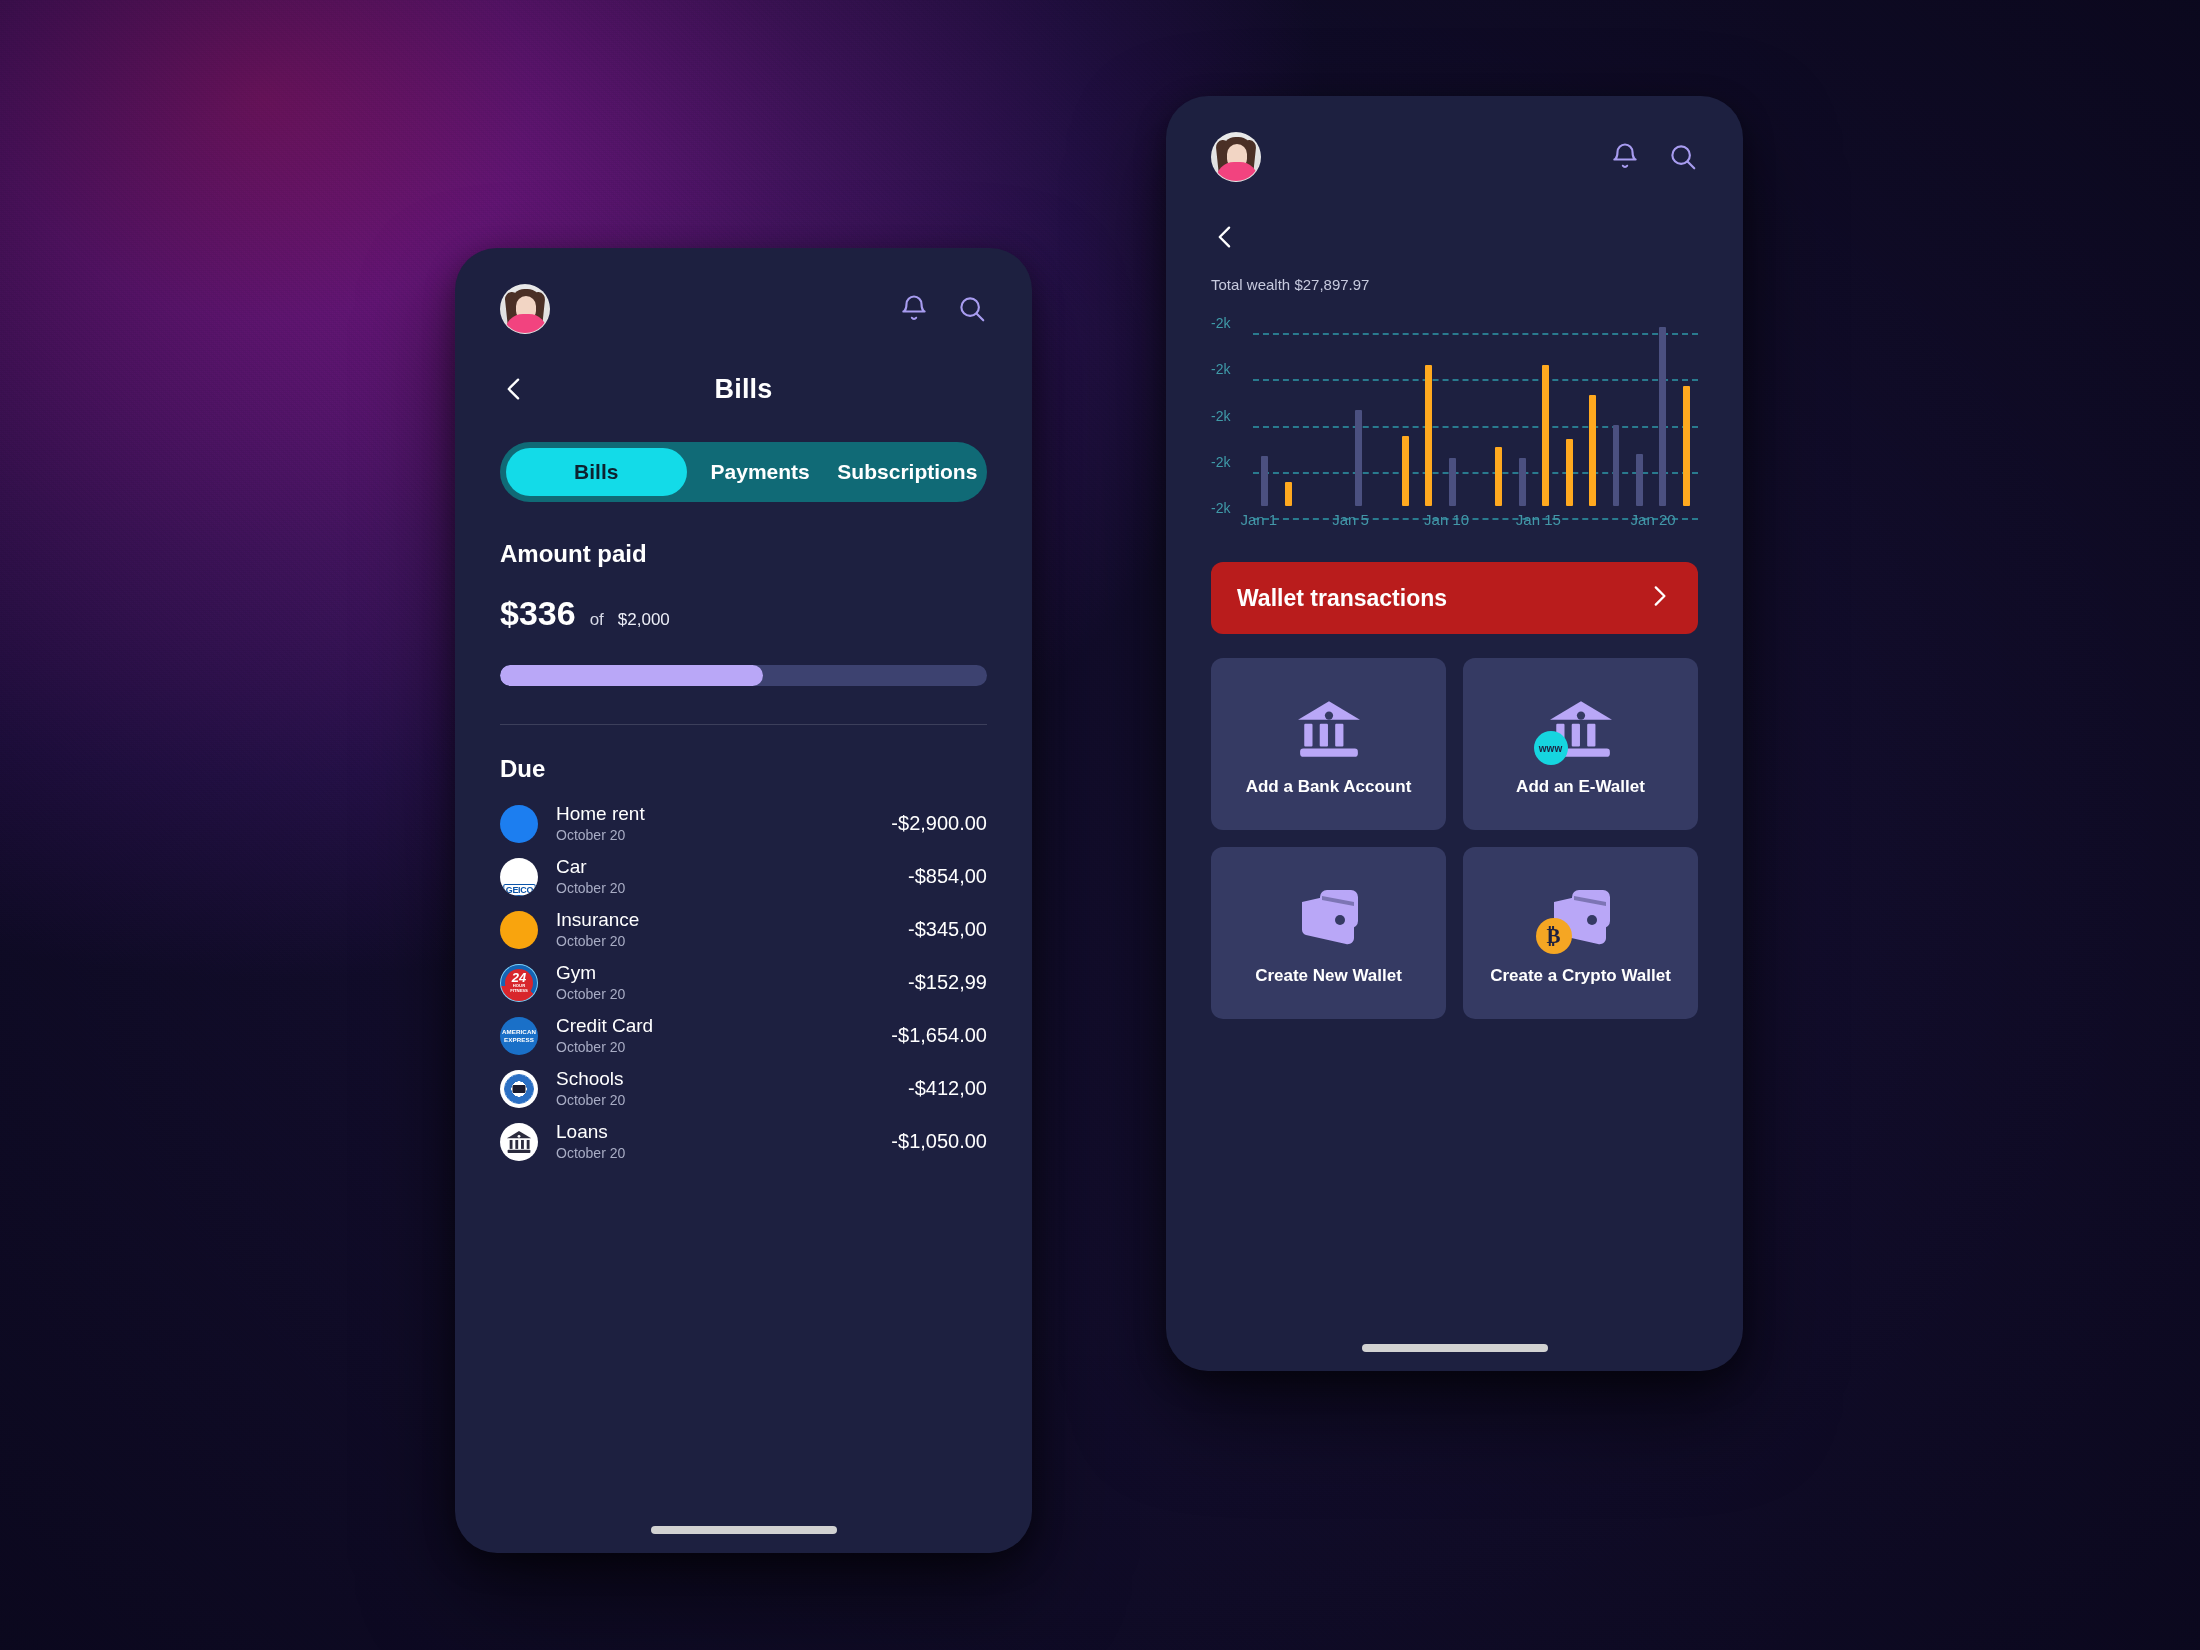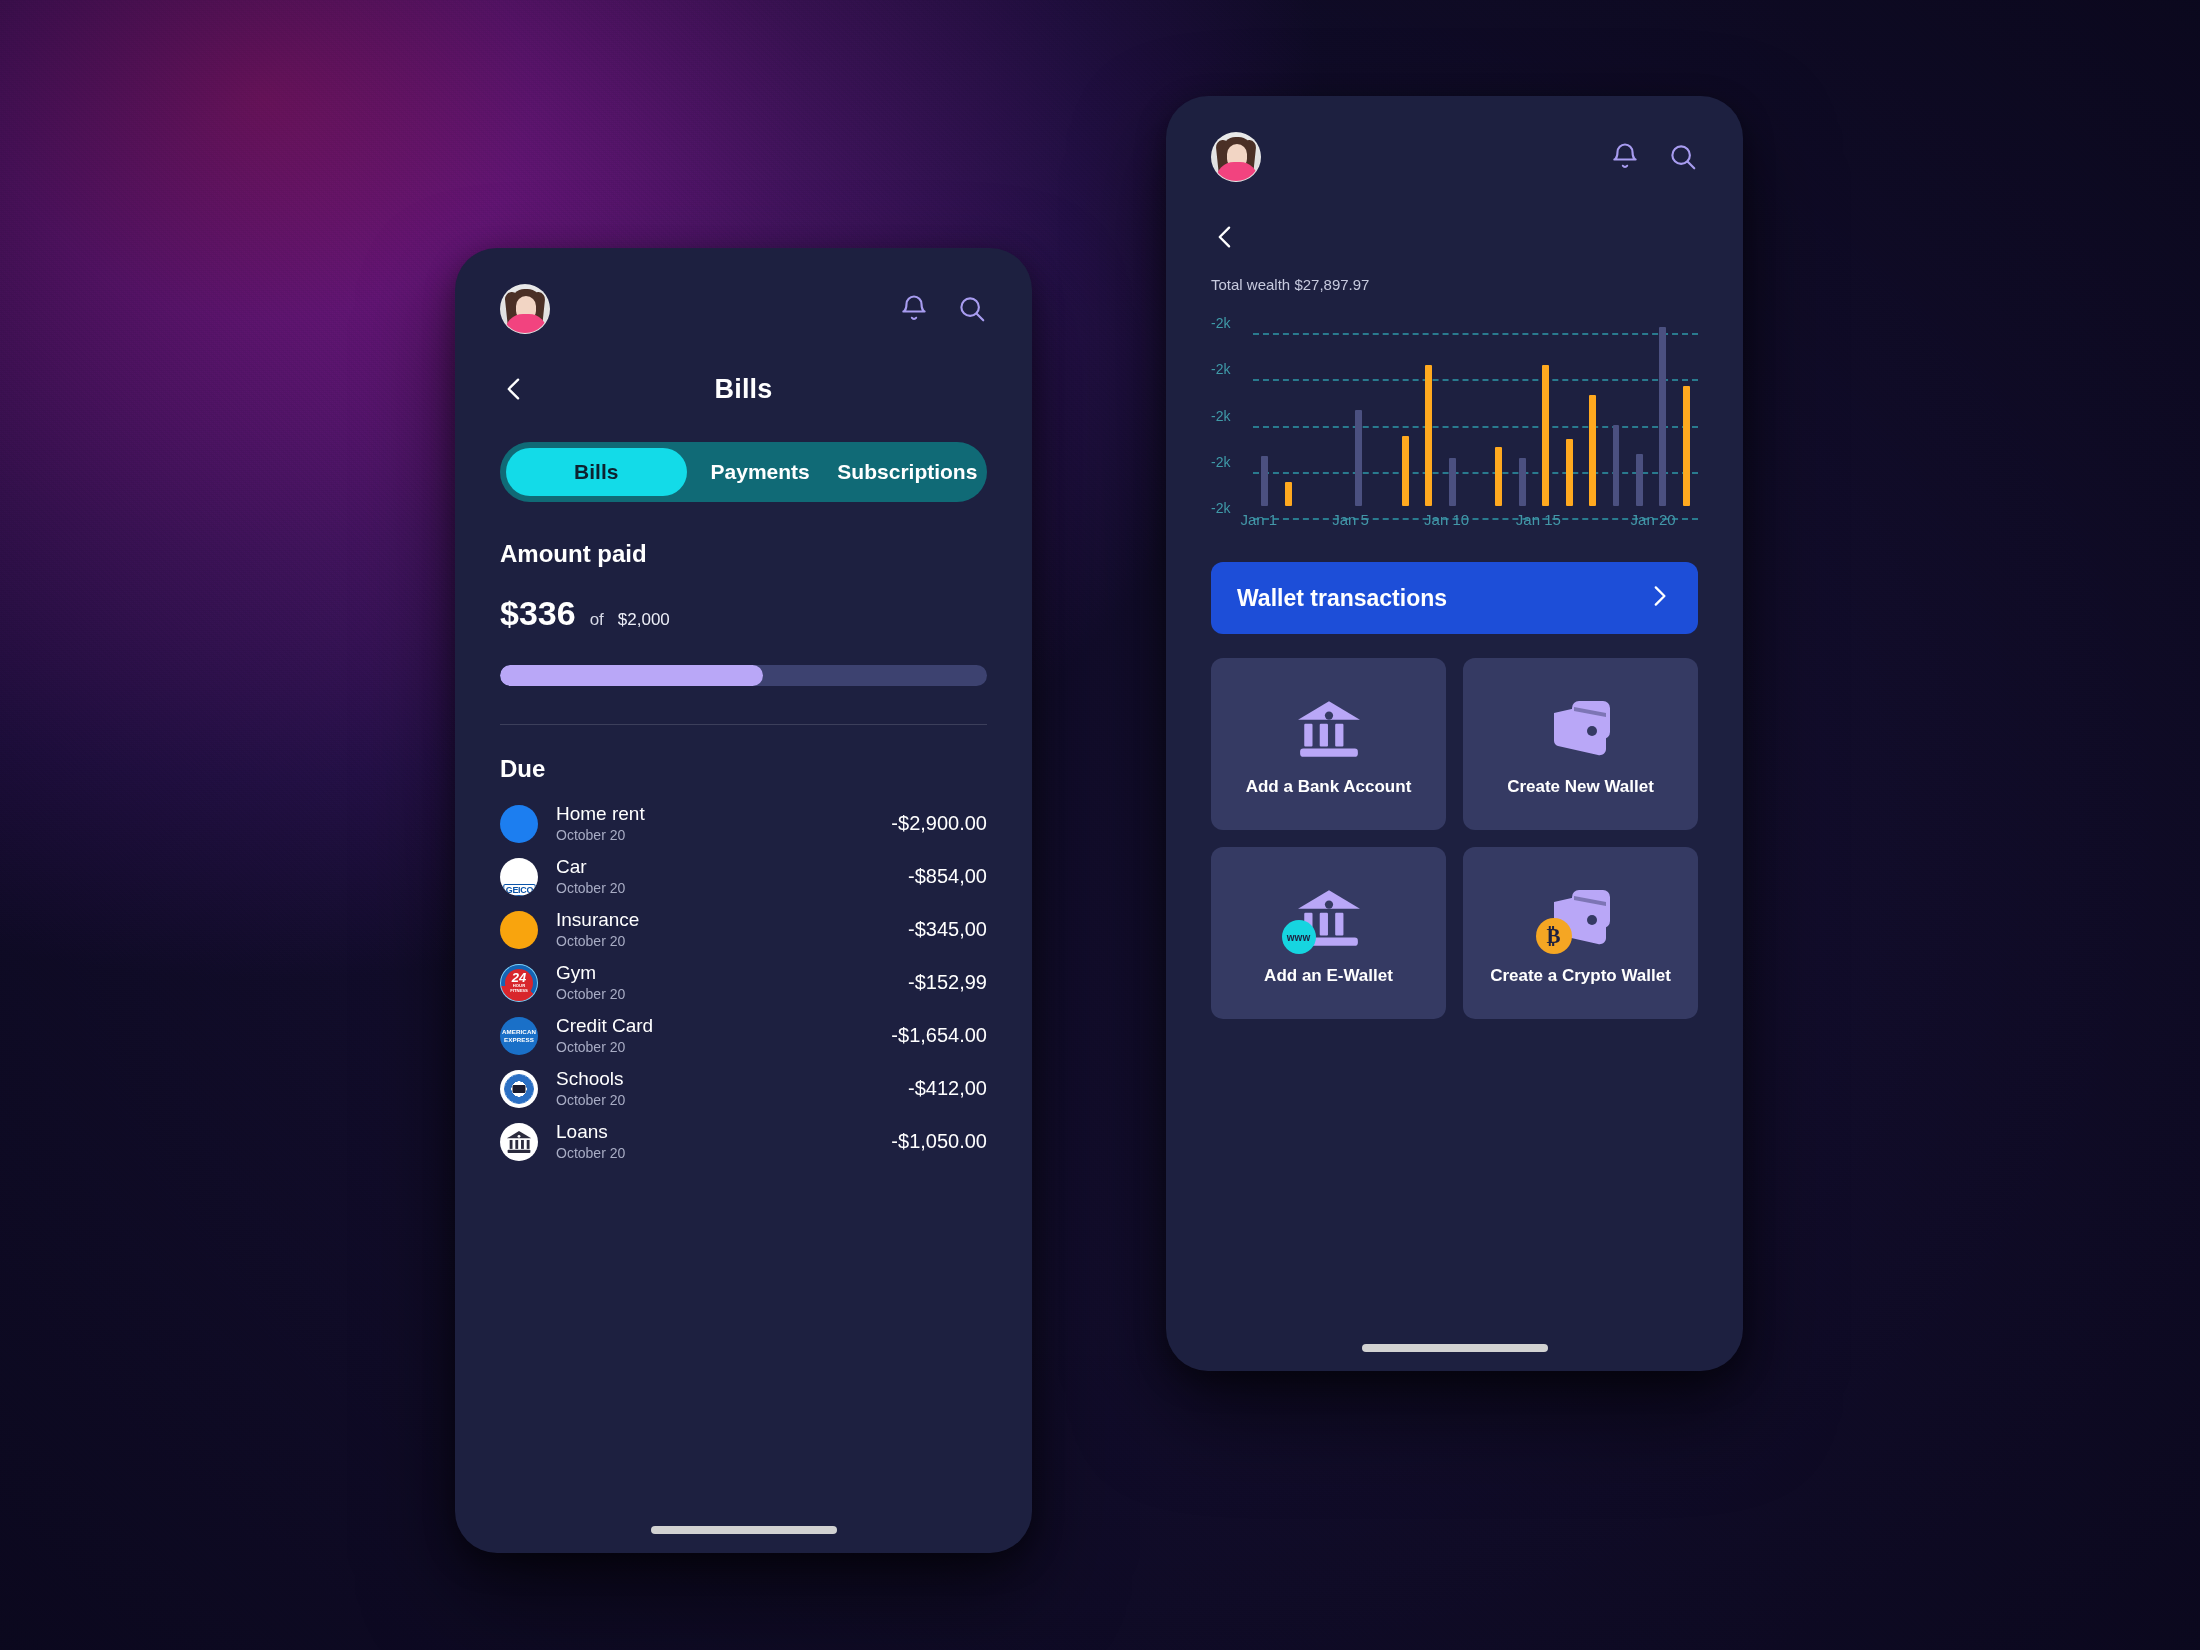--- a/index.html
+++ b/index.html
@@ -179,21 +179,21 @@
   .bars { position: absolute; inset: 0; }
   .bar { position: absolute; bottom: 0; border-radius: 1px; }
   .bar.up { background: #ffa91f; }
   .bar.dn { background: #4b5080; }
   .chart-xlabels { position: absolute; left: 36px; right: 15px; top: 190px; height: 24px; }
   .chart-xlabels .xl { position: absolute; font-size: 15px; color: #4397a8; }
 
   
   .wallet-btn {
     margin-top: 26px; height: 72px; border-radius: 12px;
-    background: #1d4ed8; display: flex; align-items: center; justify-content: space-between;
+    background: #b91c1c; display: flex; align-items: center; justify-content: space-between;
     padding: 0 26px; cursor: pointer;
   }
   .wallet-btn-label { font-size: 23px; font-weight: 700; color: #fff; }
 
   
   .cards { margin-top: 24px; display: grid; grid-template-columns: 1fr 1fr; gap: 17px; }
   .card {
     background: #353a63; border-radius: 12px; height: 172px;
     display: flex; flex-direction: column; align-items: center; justify-content: center;
     cursor: pointer; position: relative;
@@ -479,32 +479,20 @@
             <rect x="38" y="24" width="8" height="22" rx="1"></rect>
             <rect x="53" y="24" width="8" height="22" rx="1" opacity="0"></rect>
             <rect x="4" y="48" width="56" height="8" rx="3"></rect>
           </svg>
         </div>
         <div class="card-label">Add a Bank Account</div>
       </div>
 
       <div class="card">
         <div class="card-ico">
-          <svg width="62" height="60" viewBox="0 0 62 60" fill="#b9a7f7">
-            <rect x="22" y="2" width="38" height="38" rx="7"></rect>
-            <path d="M4 14 L48 4 C52 3 56 6 56 10 V50 C56 54 52 57 48 56 L8 47 C5.5 46.4 4 44.3 4 41.8 Z"></path>
-            <circle cx="42" cy="32" r="5" fill="#353a63"></circle>
-            <path d="M24 8 L56 14 V18 L24 12 Z" fill="#353a63" opacity=".45"></path>
-          </svg>
-        </div>
-        <div class="card-label">Create New Wallet</div>
-      </div>
-
-      <div class="card">
-        <div class="card-ico">
           <svg width="66" height="60" viewBox="0 0 64 58" fill="#b9a7f7">
             <path d="M32 2 L62 20 H2 Z"></path>
             <circle cx="32" cy="16" r="4" fill="#353a63"></circle>
             <rect x="8" y="24" width="8" height="22" rx="1"></rect>
             <rect x="23" y="24" width="8" height="22" rx="1"></rect>
             <rect x="38" y="24" width="8" height="22" rx="1"></rect>
             <rect x="4" y="48" width="56" height="8" rx="3"></rect>
           </svg>
           <span class="badge-www">www</span>
         </div>
@@ -512,20 +500,32 @@
       </div>
 
       <div class="card">
         <div class="card-ico">
           <svg width="62" height="60" viewBox="0 0 62 60" fill="#b9a7f7">
             <rect x="22" y="2" width="38" height="38" rx="7"></rect>
             <path d="M4 14 L48 4 C52 3 56 6 56 10 V50 C56 54 52 57 48 56 L8 47 C5.5 46.4 4 44.3 4 41.8 Z"></path>
             <circle cx="42" cy="32" r="5" fill="#353a63"></circle>
             <path d="M24 8 L56 14 V18 L24 12 Z" fill="#353a63" opacity=".45"></path>
           </svg>
+        </div>
+        <div class="card-label">Create New Wallet</div>
+      </div>
+
+      <div class="card">
+        <div class="card-ico">
+          <svg width="62" height="60" viewBox="0 0 62 60" fill="#b9a7f7">
+            <rect x="22" y="2" width="38" height="38" rx="7"></rect>
+            <path d="M4 14 L48 4 C52 3 56 6 56 10 V50 C56 54 52 57 48 56 L8 47 C5.5 46.4 4 44.3 4 41.8 Z"></path>
+            <circle cx="42" cy="32" r="5" fill="#353a63"></circle>
+            <path d="M24 8 L56 14 V18 L24 12 Z" fill="#353a63" opacity=".45"></path>
+          </svg>
           <span class="badge-btc">₿</span>
         </div>
         <div class="card-label">Create a Crypto Wallet</div>
       </div>
 
     </div>
   </div>
   <div class="home-indicator"></div>
 </div>
 

